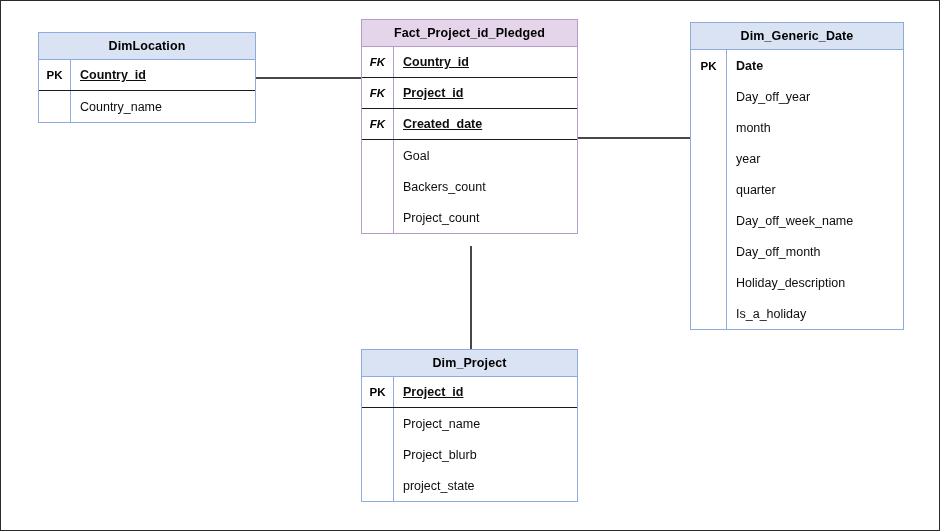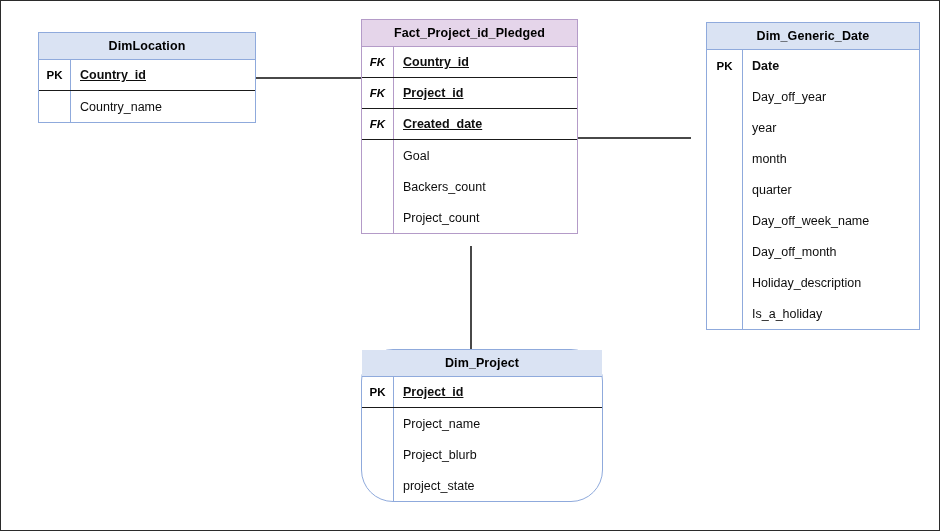--- a/index.html
+++ b/index.html
@@ -142,41 +142,41 @@
         <span class="attr-key"></span>
         <span class="attr-name">Backers_count</span>
       </div>
       <div class="attr-row">
         <span class="attr-key"></span>
         <span class="attr-name">Project_count</span>
       </div>
     </div>
   </div>
 
-  <div class="entity wide-gutter" style="left:689px; top:21px; width:214px;margin-left:16px;">
+  <div class="entity wide-gutter" style="left:689px; top:21px; width:214px;">
     <div class="entity-title">Dim_Generic_Date</div>
     <div class="attr-list">
       <div class="attr-row">
         <span class="attr-key">PK</span>
         <span class="attr-name boldonly">Date</span>
       </div>
       <div class="attr-row">
         <span class="attr-key"></span>
         <span class="attr-name">Day_off_year</span>
       </div>
       <div class="attr-row">
         <span class="attr-key"></span>
+        <span class="attr-name">month</span>
+      </div>
+      <div class="attr-row">
+        <span class="attr-key"></span>
         <span class="attr-name">year</span>
       </div>
       <div class="attr-row">
         <span class="attr-key"></span>
-        <span class="attr-name">month</span>
-      </div>
-      <div class="attr-row">
-        <span class="attr-key"></span>
         <span class="attr-name">quarter</span>
       </div>
       <div class="attr-row">
         <span class="attr-key"></span>
         <span class="attr-name">Day_off_week_name</span>
       </div>
       <div class="attr-row">
         <span class="attr-key"></span>
         <span class="attr-name">Day_off_month</span>
       </div>
@@ -184,21 +184,21 @@
         <span class="attr-key"></span>
         <span class="attr-name">Holiday_description</span>
       </div>
       <div class="attr-row">
         <span class="attr-key"></span>
         <span class="attr-name">Is_a_holiday</span>
       </div>
     </div>
   </div>
 
-  <div class="entity" style="left:360px; top:348px; width:242px;border-radius:32px;">
+  <div class="entity" style="left:360px; top:348px; width:217px;">
     <div class="entity-title">Dim_Project</div>
     <div class="attr-list">
       <div class="attr-row sep">
         <span class="attr-key">PK</span>
         <span class="attr-name keyfield">Project_id</span>
       </div>
       <div class="attr-row">
         <span class="attr-key"></span>
         <span class="attr-name">Project_name</span>
       </div>

